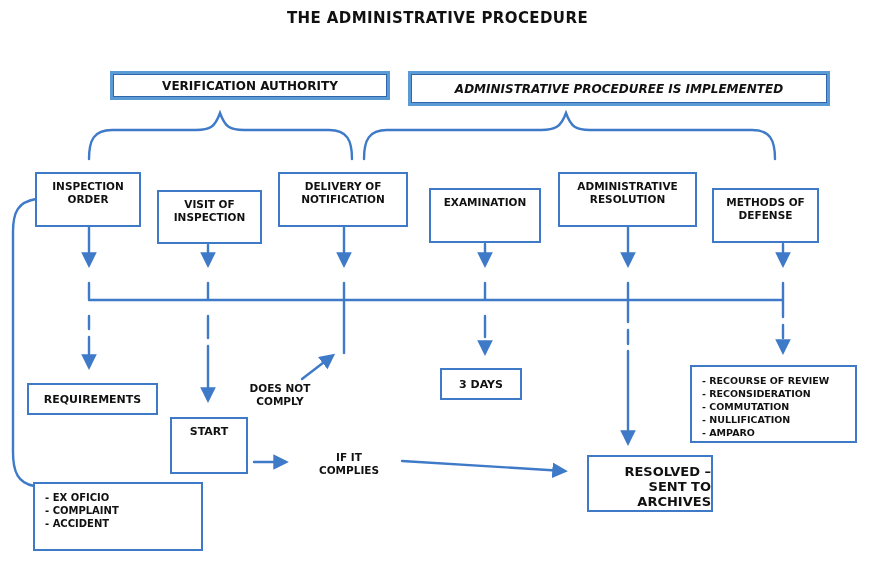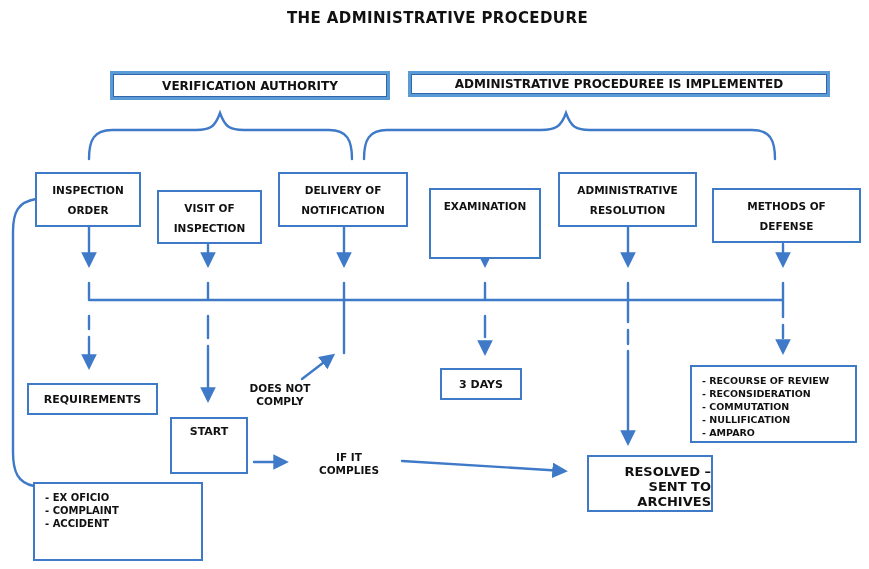--- a/index.html
+++ b/index.html
@@ -19,21 +19,21 @@
   .hdrbox {
     position:absolute; box-sizing:border-box; background:#fff;
     border:3px solid var(--hdr); box-shadow:inset 0 0 0 1px var(--hdr-inner);
     display:flex; align-items:center; justify-content:center;
     font-size:12px; font-weight:bold; white-space:nowrap;margin-left:45px;
   }
   .box {
     position:absolute; box-sizing:border-box; background:#fff;
     border:2px solid var(--line); font-weight:bold; color:var(--txt);
   }
-  .sbox { font-size:10.5px; line-height:20px; text-align:center; padding-top:6px; white-space:pre-line; }
+  .sbox { font-size:10.5px; line-height:13px; text-align:center; padding-top:6px; white-space:pre-line; }
   .cbox { display:flex; align-items:center; justify-content:center; font-size:11px; text-align:center; }
   .tbox { font-size:11px; text-align:center; padding-top:6px; }
   .rbox { font-size:13px; line-height:15px; text-align:right; padding-top:7px; white-space:pre-line; }
   .listbox { text-align:left; padding:7px 0 0 10px; }
   .li { font-size:9.5px; line-height:13px; font-weight:bold; white-space:nowrap; }
   .li-lg { font-size:10px; line-height:13px; font-weight:bold; white-space:nowrap; }
   .freelabel {
     position:absolute; font-size:10.5px; line-height:13px; font-weight:bold;
     text-align:center; white-space:pre-line;
   }
@@ -91,52 +91,52 @@
     <line class="ln" x1="302" y1="379" x2="332" y2="356" marker-end="url(#arr)"></line>
     <line class="ln" x1="254" y1="462" x2="285" y2="462" marker-end="url(#arr)"></line>
     <line class="ln" x1="402" y1="461" x2="564" y2="471" marker-end="url(#arr)"></line>
   </svg>
 
   <div class="title">THE ADMINISTRATIVE PROCEDURE</div>
 
   <div class="hdrbox" style="left:65px; top:71px; width:280px; height:29px;">
     <span>VERIFICATION AUTHORITY</span>
   </div>
-  <div class="hdrbox" style="left:363px; top:71px; width:422px; height:26px;">
+  <div class="hdrbox" style="left:363px; top:71px; width:422px; height:35px;font-style:italic;">
     <span>ADMINISTRATIVE PROCEDUREE IS IMPLEMENTED</span>
   </div>
 
   <div class="box sbox" style="left:35px; top:172px; width:106px; height:55px;">INSPECTION
 ORDER</div>
   <div class="box sbox" style="left:157px; top:190px; width:105px; height:54px;">VISIT OF
 INSPECTION</div>
   <div class="box sbox" style="left:278px; top:172px; width:130px; height:55px;">DELIVERY OF
 NOTIFICATION</div>
-  <div class="box sbox" style="left:429px; top:188px; width:112px; height:71px;">EXAMINATION</div>
+  <div class="box sbox" style="left:429px; top:188px; width:112px; height:55px;">EXAMINATION</div>
   <div class="box sbox" style="left:558px; top:172px; width:139px; height:55px;">ADMINISTRATIVE
 RESOLUTION</div>
-  <div class="box sbox" style="left:712px; top:188px; width:149px; height:55px;">METHODS OF
+  <div class="box sbox" style="left:712px; top:188px; width:107px; height:55px;">METHODS OF
 DEFENSE</div>
 
   <div class="box cbox" style="left:27px; top:383px; width:131px; height:32px;">REQUIREMENTS</div>
   <div class="box tbox" style="left:170px; top:417px; width:78px; height:57px;">START</div>
   <div class="box cbox" style="left:440px; top:368px; width:82px; height:32px;">3 DAYS</div>
   <div class="box rbox" style="left:587px; top:455px; width:126px; height:57px;">RESOLVED –
 SENT TO
 ARCHIVES</div>
 
   <div class="box listbox" style="left:690px; top:365px; width:167px; height:78px;">
     <div class="li">- RECOURSE OF REVIEW</div>
     <div class="li">- RECONSIDERATION</div>
     <div class="li">- COMMUTATION</div>
     <div class="li">- NULLIFICATION</div>
     <div class="li">- AMPARO</div>
   </div>
 
-  <div class="box listbox" style="left:33px; top:482px; width:170px; height:79px;">
+  <div class="box listbox" style="left:33px; top:482px; width:170px; height:69px;">
     <div class="li-lg">- EX OFICIO</div>
     <div class="li-lg">- COMPLAINT</div>
     <div class="li-lg">- ACCIDENT</div>
   </div>
 
   <div class="freelabel" style="left:233px; top:382px; width:94px;">DOES NOT
 COMPLY</div>
   <div class="freelabel" style="left:307px; top:451px; width:84px;">IF IT
 COMPLIES</div>
 

